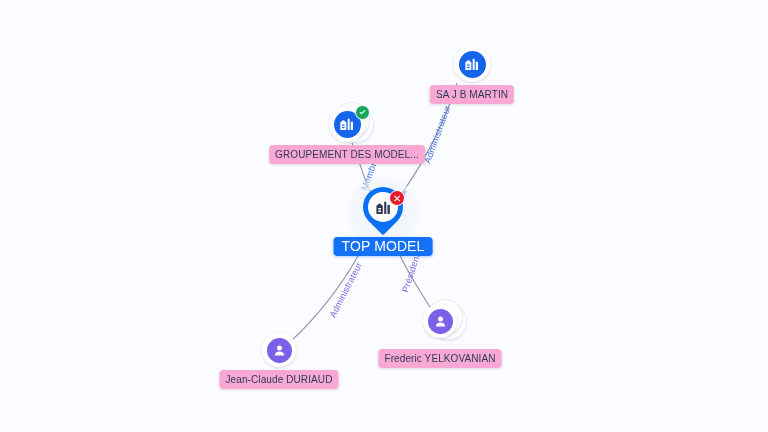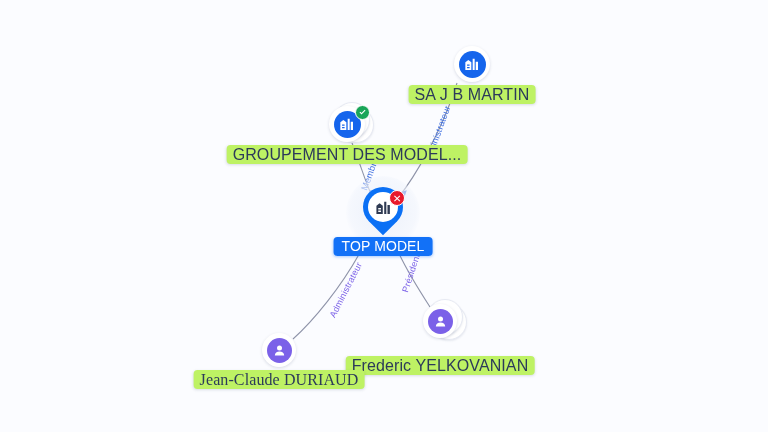--- a/index.html
+++ b/index.html
@@ -125,25 +125,25 @@
   }
   .badge.ok  { width: 15px; height: 15px; background: #18a558; }
   .badge.err { width: 16px; height: 16px; background: #e8192c; }
 
   
   .node-label {
     position: absolute;
     left: 50%;
     transform: translateX(-50%);
     white-space: nowrap;
-    font-size: 16px;
+    font-size: 10px;
     line-height: 13px;
     padding: 3px 6px;
     border-radius: 4px;
-    background: #bef264;
+    background: #f9a8d4;
     color: #2c3a5a;
     box-shadow: 0 1px 3px rgba(40,55,95,0.16);
     letter-spacing: 0.1px;
   }
   .node-label.focus {
     background: #1271f7;
     color: #ffffff;
     box-shadow: 0 1px 3px rgba(18,113,247,0.35);
     font-size: 14px;
     padding: 3px 8px;
@@ -255,28 +255,28 @@
     <div class="stack s2"></div>
     <div class="stack s1"></div>
     <div class="node-circle sz-person">
       <div class="inner-disc person">
         <svg width="15" height="15" viewBox="0 0 24 24" aria-hidden="true">
           <circle cx="12" cy="8" r="4" fill="#ffffff"></circle>
           <path d="M4.5 20c0-4.1 3.4-6.3 7.5-6.3s7.5 2.2 7.5 6.3z" fill="#ffffff"></path>
         </svg>
       </div>
     </div>
-    <div class="node-label" style="top:35px;">Frederic YELKOVANIAN</div>
+    <div class="node-label" style="top:28px;">Frederic YELKOVANIAN</div>
   </div>
 
   <div class="node" style="left:279px; top:350px;">
     <div class="node-circle sz-person">
       <div class="inner-disc person">
         <svg width="15" height="15" viewBox="0 0 24 24" aria-hidden="true">
           <circle cx="12" cy="8" r="4" fill="#ffffff"></circle>
           <path d="M4.5 20c0-4.1 3.4-6.3 7.5-6.3s7.5 2.2 7.5 6.3z" fill="#ffffff"></path>
         </svg>
       </div>
     </div>
-    <div class="node-label" style="top:20px;font-family:Liberation Serif, serif;">Jean-Claude DURIAUD</div>
+    <div class="node-label" style="top:20px;">Jean-Claude DURIAUD</div>
   </div>
 
 </div>
 
 </body></html>

